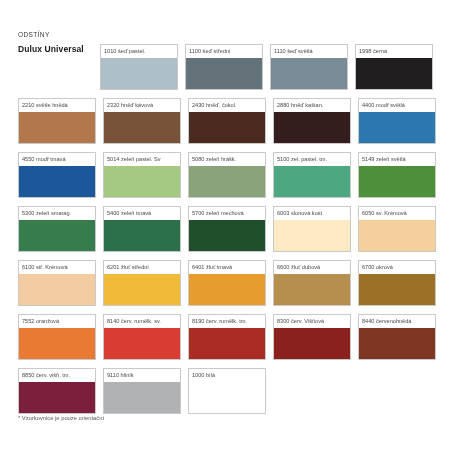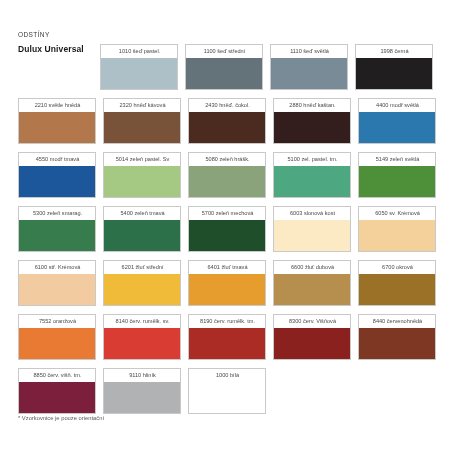--- a/index.html
+++ b/index.html
@@ -12,21 +12,20 @@
     background: #ffffff;
     font-family: "Liberation Sans", sans-serif;
     overflow: hidden;
   }
   .page {
     position: relative;
     width: 452px;
     height: 452px;
     box-sizing: border-box;
     padding: 0;
-    text-align: center;
   }
   .section-title {
     position: absolute;
     left: 18px;
     top: 31px;
     font-size: 6.5px;
     letter-spacing: 0.4px;
     color: #3a3a3a;
     font-weight: normal;
   }

